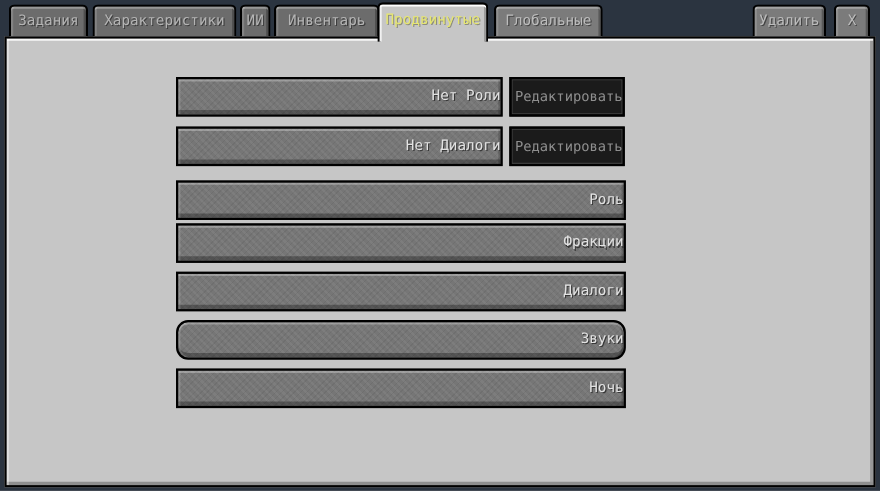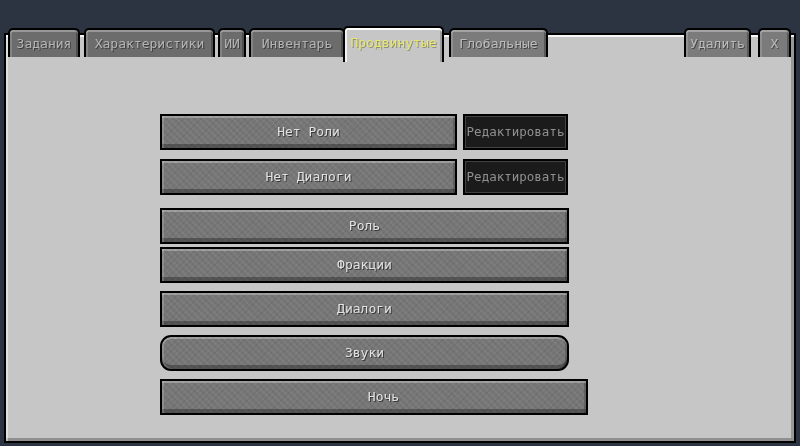--- a/index.html
+++ b/index.html
@@ -44,21 +44,20 @@
     line-height: 27px;
     text-align: center;
     white-space: nowrap;
     text-shadow: 1px 1px 0 rgba(0,0,0,0.45);
     box-shadow:
       inset 0 2px 0 rgba(255,255,255,0.30),
       inset 2px 0 0 rgba(255,255,255,0.16),
       inset -2px 0 0 rgba(0,0,0,0.28);
     z-index: 2;
     cursor: pointer;
-    margin-top: 24px;
   }
   .tab.lighter { background: #7b7b7b; color: #bcbcbc; }
   .tab.selected {
     top: 2px; height: 36px;
     background: #c6c6c6;
     color: #e6e670;
     line-height: 30px;
     text-shadow: 1px 1px 0 rgba(70,70,35,0.45);
     box-shadow:
       inset 0 2px 0 #ffffff,
@@ -74,26 +73,25 @@
   .t5 { left: 449px; width:  99px; }
   .t6 { left: 684px; width:  67px; }
   .t7 { left: 758px; width:  33px; }
 
   
   .btn {
     position: absolute;
     height: 32px;
     box-sizing: content-box;
     border: 2px solid #000;
-    text-align: center;
+    text-align: right;
     line-height: 31px;
     font-size: 13px;
     white-space: nowrap;
     cursor: pointer;
-    margin-top: 44px;
   }
   .btn.gray {
     background-color: #767676;
     background-image:
       repeating-linear-gradient(45deg,  rgba(255,255,255,0.05) 0 2px, rgba(0,0,0,0) 2px 5px),
       repeating-linear-gradient(-45deg, rgba(0,0,0,0.06)       0 1px, rgba(0,0,0,0) 1px 4px);
     color: #e2e2e2;
     text-shadow: 1px 1px 0 rgba(35,35,35,0.75);
     box-shadow:
       inset 0 2px 0 rgba(255,255,255,0.28),
@@ -110,21 +108,21 @@
   }
   .narrow { left: 160px; width: 293px; }
   .wide   { left: 160px; width: 405px; }
   .action { left: 463px; width: 101px; }
   .r0 { top:  70px; }
   .r1 { top: 115px; }
   .r2 { top: 164px; }
   .r3 { top: 203px; }
   .r4 { top: 247px; }
   .r5 { top: 291px; border-radius: 11px; }
-  .r6 { top: 335px; padding-left: 19px; }
+  .r6 { top: 335px; }
   .r7 { top: 379px; }
 </style>
 </head>
 <body>
 
 <div class="screen">
 
   <div class="tab t0">Задания</div>
   <div class="tab t1">Характеристики</div>
   <div class="tab t2">ИИ</div>

